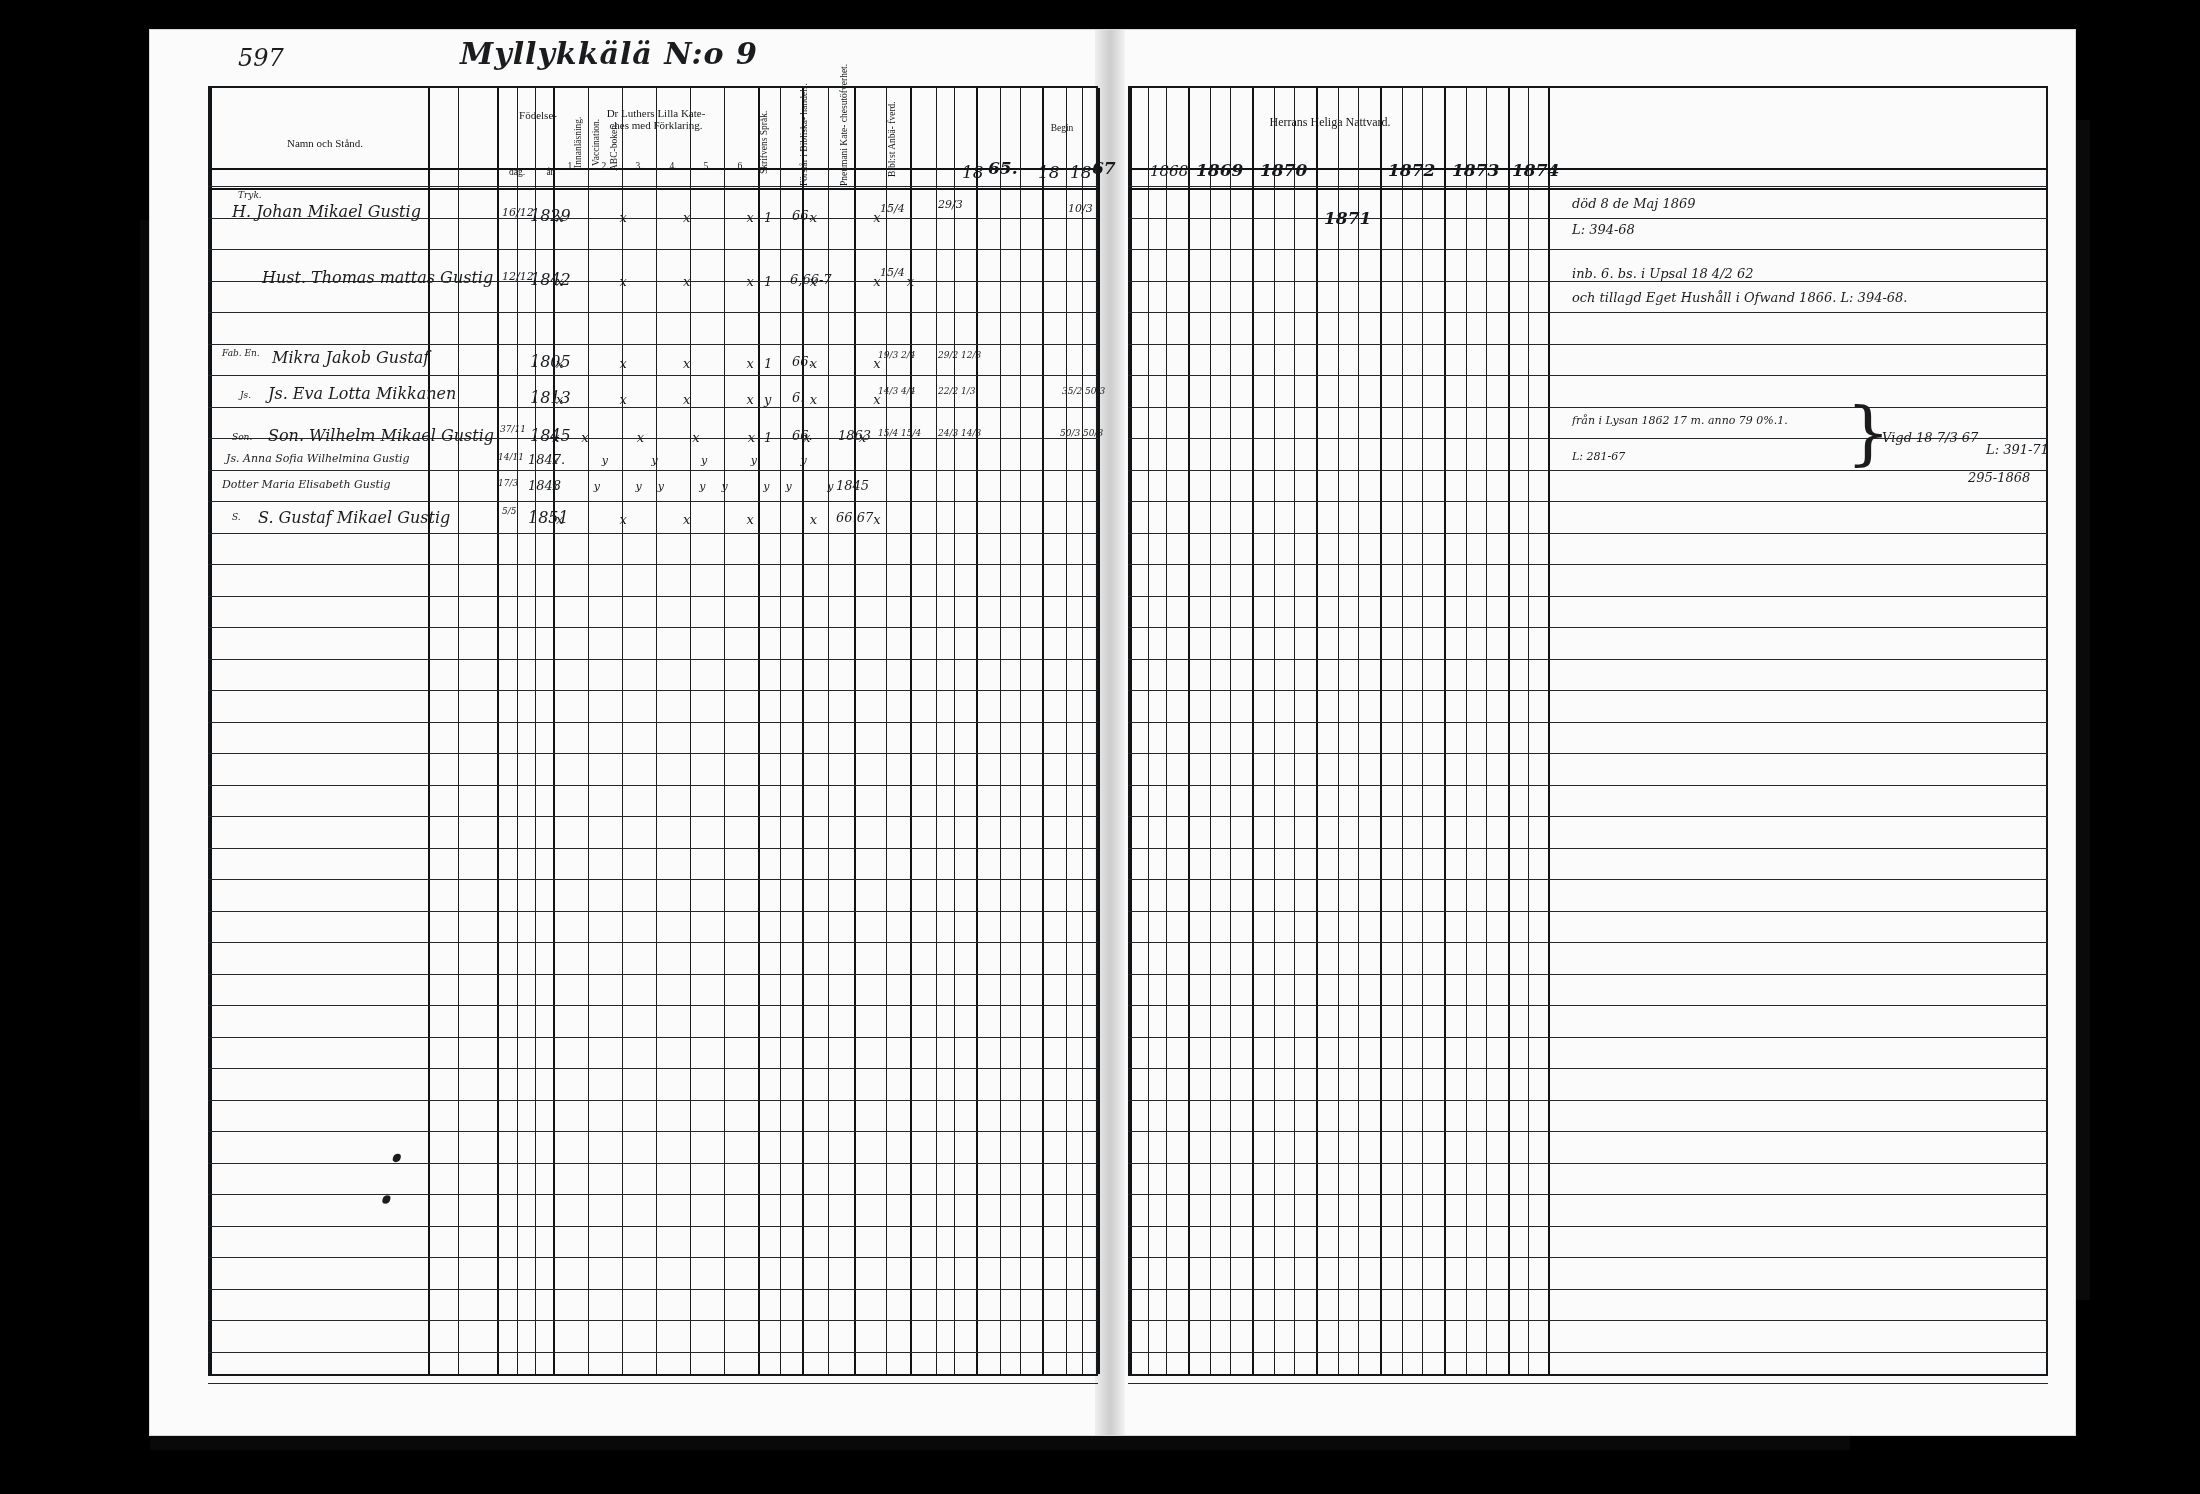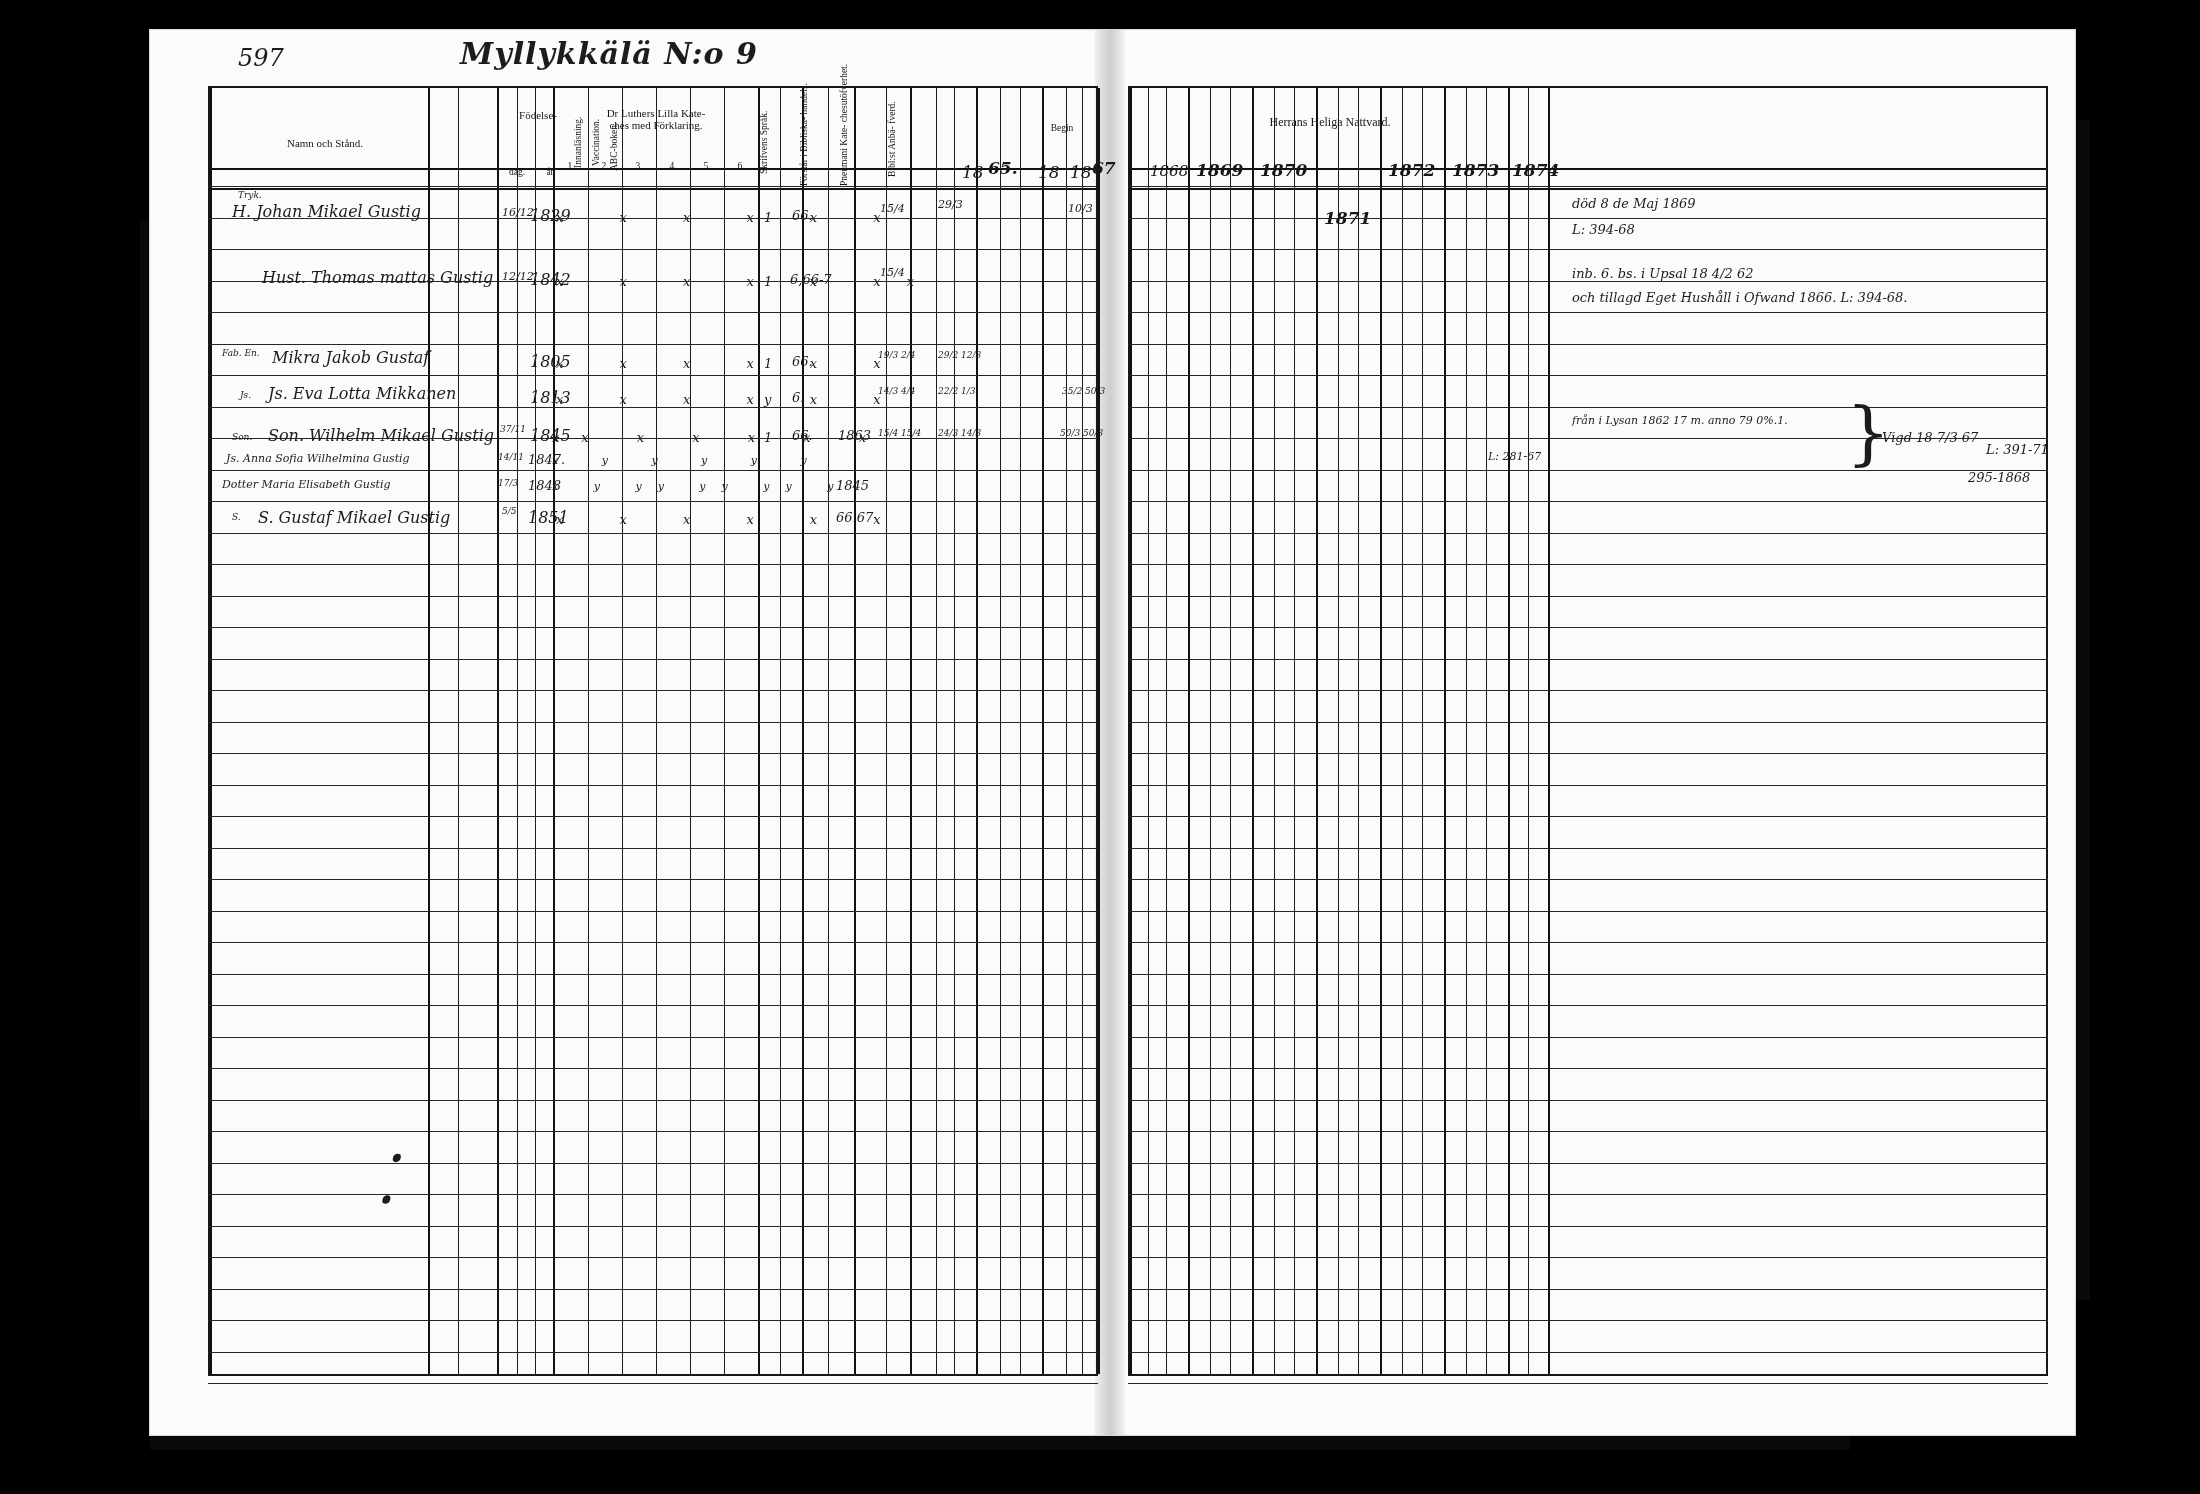--- a/index.html
+++ b/index.html
@@ -326,21 +326,21 @@
   <div class="hw t" style="left:502px;top:506px;">5/5</div>
   <div class="hw m" style="left:528px;top:508px;">1851</div>
   <div class="hw s" style="left:556px;top:512px;letter-spacing:26px;">x x x x x x</div>
   <div class="hw s" style="left:836px;top:510px;">66.67</div>
 
   <div class="hw s" style="left:1572px;top:196px;">död 8 de Maj 1869</div>
   <div class="hw s" style="left:1572px;top:222px;">L: 394-68</div>
   <div class="hw s" style="left:1572px;top:266px;">inb. 6. bs. i Upsal 18 4/2 62</div>
   <div class="hw s" style="left:1572px;top:290px;">och tillagd Eget Hushåll i Ofwand 1866.  L: 394-68.</div>
   <div class="hw xs" style="left:1572px;top:414px;">från i Lysan 1862 17 m. anno 79 0%.1.</div>
-  <div class="hw xs" style="left:1488px;top:450px;text-align:center;">L: 281-67</div>
+  <div class="hw xs" style="left:1572px;top:450px;text-align:center;">L: 281-67</div>
   <div class="hw s" style="left:1882px;top:430px;">Vigd 18 7/3 67</div>
   <div class="hw s" style="left:1986px;top:442px;">L: 391-71</div>
   <div class="hw s" style="left:1968px;top:470px;">295-1868</div>
 
   <div class="brace" style="left:1846px;top:392px;">}</div>
   <div class="hw" style="left:378px;top:1130px;font-size:68px;">⁚</div>
 
 </div>
 
 </body></html>

